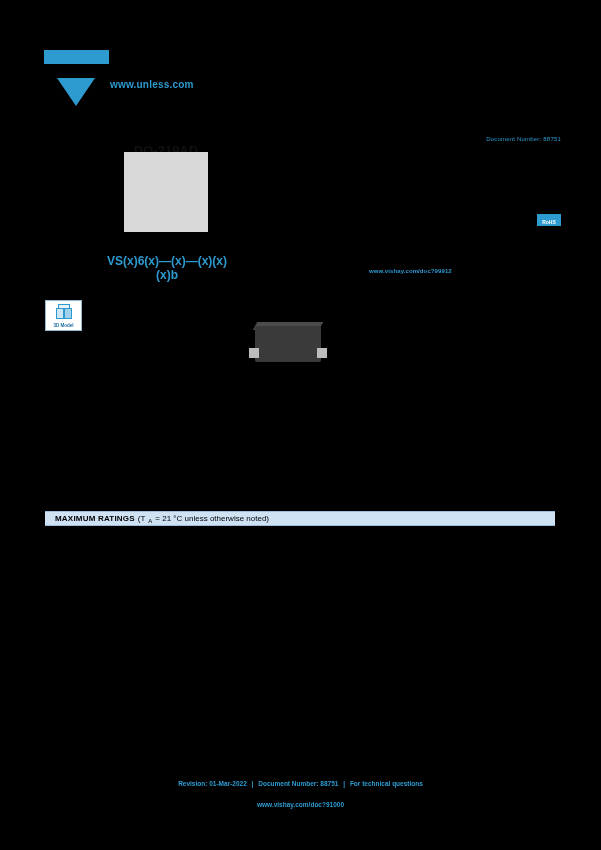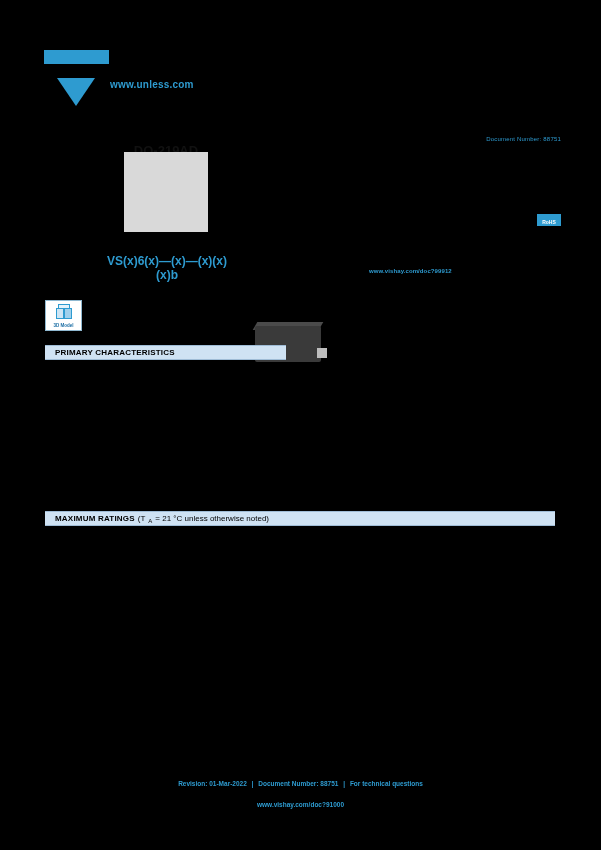--- a/index.html
+++ b/index.html
@@ -248,23 +248,20 @@
 
   <div class="model3d">
     <div class="cube">
       <div class="face f3"></div>
       <div class="face f1"></div>
       <div class="face f2"></div>
     </div>
     <div class="label">3D Model</div>
   </div>
 
-  <div class="bar bar-primary">
-    <span class="bar-title">PRIMARY CHARACTERISTICS</span>
-  </div>
 
   <div class="bar bar-max">
     <span class="bar-title">MAXIMUM RATINGS</span>
     <span class="bar-sub">(T</span>
     <span class="bar-sub"><sub>A</sub></span>
     <span class="bar-sub"> = 21 °C unless otherwise noted)</span>
   </div>
 
   <div class="footer-line1">
     <span>Revision: 01-Mar-2022</span>

